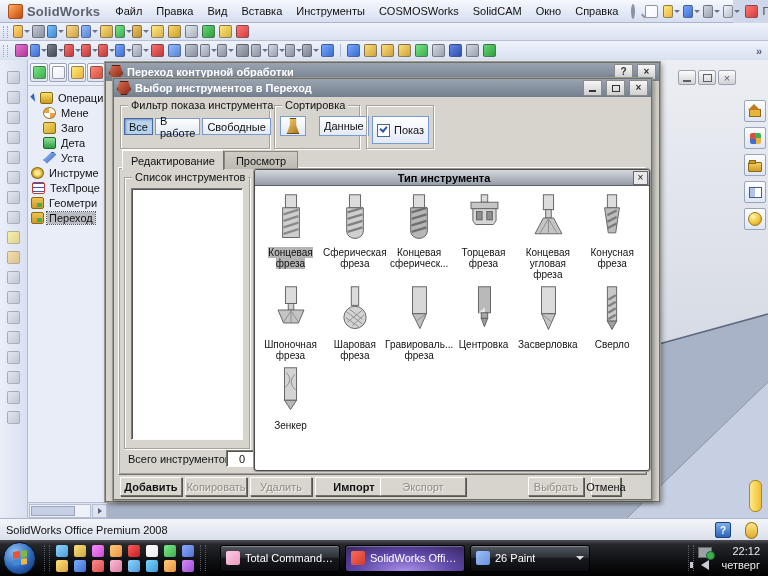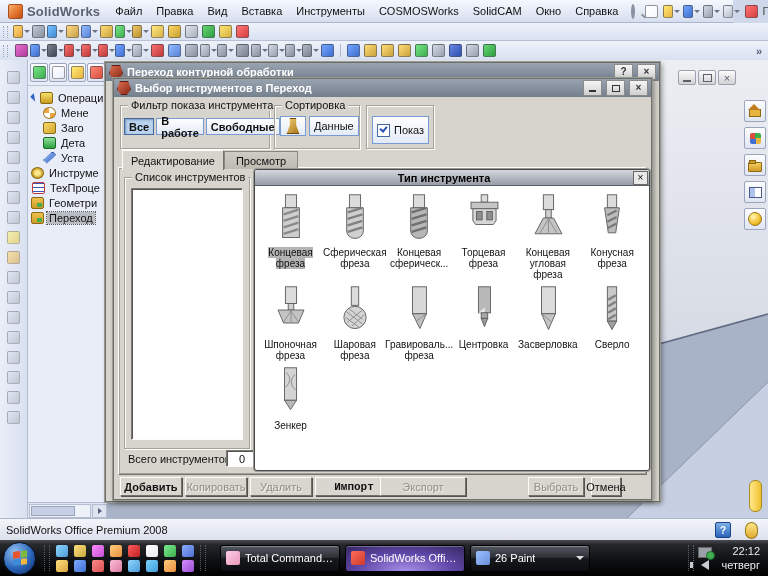--- a/index.html
+++ b/index.html
@@ -560,30 +560,30 @@
           <i class="bar"></i>
         </span>
       <span class="dbtn">
           <i class="sq"></i>
         </span>
       <span class="dbtn">×</span>
     </div>
 
     <div class="groupbox" style="left:6px;top:26px;width:148px;height:42px;">
       <span class="legend">Фильтр показа инструмента</span>
-      <div id="filter-buttons" style="position:absolute;left:3px;top:12px;display:flex;gap:2px;font-weight:bold;">
+      <div id="filter-buttons" style="position:absolute;left:3px;top:12px;display:flex;gap:2px;">
           <span class="xpbtn active">Все</span>
           <span class="xpbtn">В работе</span>
           <span class="xpbtn">Свободные</span>
         </div>
     </div>
 
     <div class="groupbox" style="left:160px;top:26px;width:84px;height:42px;">
       <span class="legend">Сортировка</span>
-      <div style="position:absolute;left:5px;top:10px;display:flex;gap:3px;">
+      <div style="position:absolute;left:5px;top:10px;display:flex;gap:13px;">
         <span class="xpbtn" style="width:26px;height:20px;">
             <i class="sort-tool-glyph"></i>
           </span>
         <span class="xpbtn" style="height:20px;">Данные</span>
       </div>
     </div>
 
     <div class="groupbox" style="left:252px;top:26px;width:66px;height:42px;">
       <span class="xpbtn" style="position:absolute;left:5px;top:10px;height:28px;">
         <i class="chk"></i>
@@ -736,21 +736,21 @@
           </div>
         </div>
     </div>
 
     <div id="dlg-buttons"></div>
   <div class="dtab active" style="left: 8px; top: 71px; width: 100px;">Редактирование</div>
       <div class="dtab" style="left: 110px; top: 72px; width: 72px;">Просмотр</div>
       <div class="cbtn default" style="left: 6px; top: 398px; width: 62px;">Добавить</div>
       <div class="cbtn disabled" style="left: 71px; top: 398px; width: 62px;">Копировать</div>
       <div class="cbtn disabled" style="left: 136px; top: 398px; width: 62px;">Удалить</div>
-      <div class="cbtn default" style="left: 201px; top: 398px; width: 78px; font-family: Liberation Mono, monospace;">Импорт</div>
+      <div class="cbtn default" style="left: 201px; top: 398px; width: 78px;">Импорт</div>
       <div class="cbtn disabled" style="left: 266px; top: 398px; width: 86px;">Экспорт</div>
       <div class="cbtn disabled" style="left: 414px; top: 398px; width: 56px;">Выбрать</div>
       <div class="cbtn" style="left: 477px; top: 398px; width: 30px;">Отмена</div>
     </div>
 
   <div id="statusbar">
     <span class="sb-left">SolidWorks Office Premium 2008</span>
     <span class="sb-help">?</span>
     <span class="sb-pencil"></span>
   </div>

